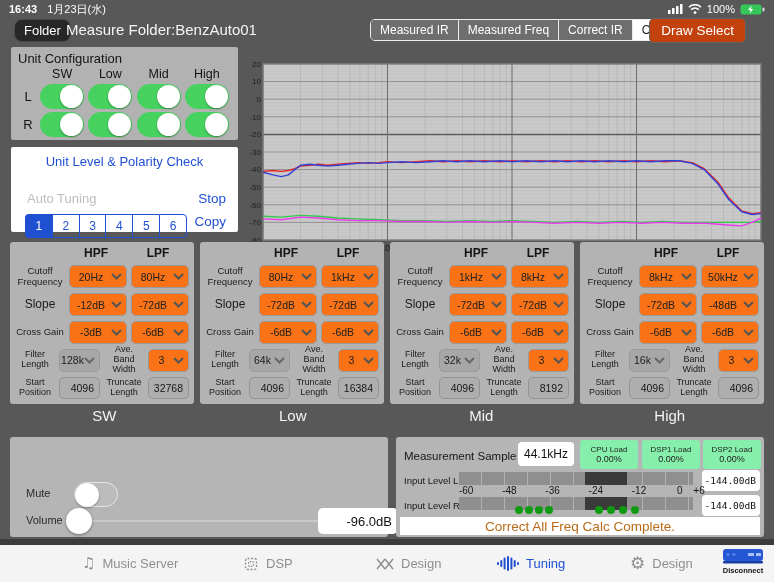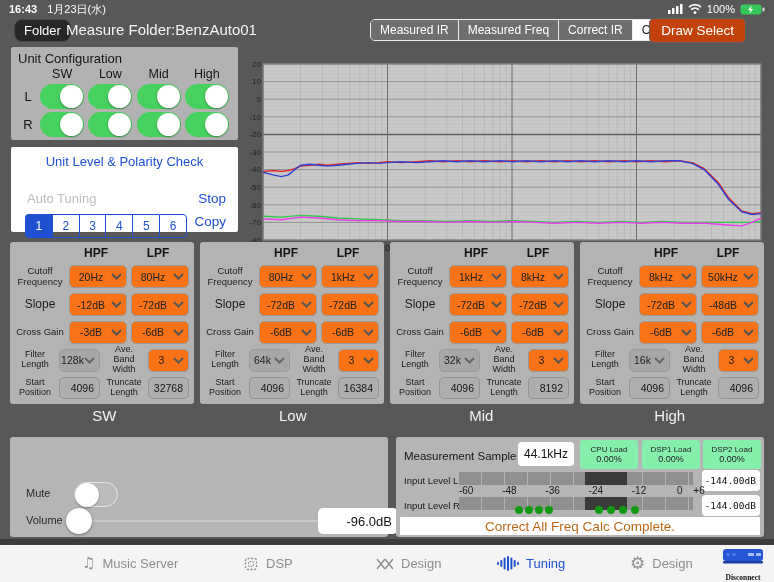--- a/index.html
+++ b/index.html
@@ -120,21 +120,21 @@
     font-size:13.5px; color:#b96a18; }
 
   
   .nav-strip { position:absolute; left:0; top:539px; width:774px; height:6px; background:#3c3c3c; }
   .nav-bar { position:absolute; left:0; top:545px; width:774px; height:37px; background:#f4f4f4; }
   .nav-item { position:absolute; display:flex; align-items:center; gap:7px; height:37px;
     color:#8e8e8e; font-size:13px; }
   .nav-item.active { color:#2050d2; font-weight:500; }
   .nav-icon-glyph { font-family:"DejaVu Sans", sans-serif; font-size:15px; line-height:1; }
   .disc-item { position:absolute; left:718px; top:2px; width:50px; display:flex; flex-direction:column;
-    align-items:center; gap:8px;font-family:Liberation Serif, serif; }
+    align-items:center; gap:1px; }
   .disc-label { font-size:7.5px; font-weight:bold; color:#111; }
 </style>
 </head>
 <body>
 
 <div class="status-bar">
   <div class="sb-left">
     <span class="sb-time">16:43</span>
     <span class="sb-date">1月23日(水)</span>
   </div>

